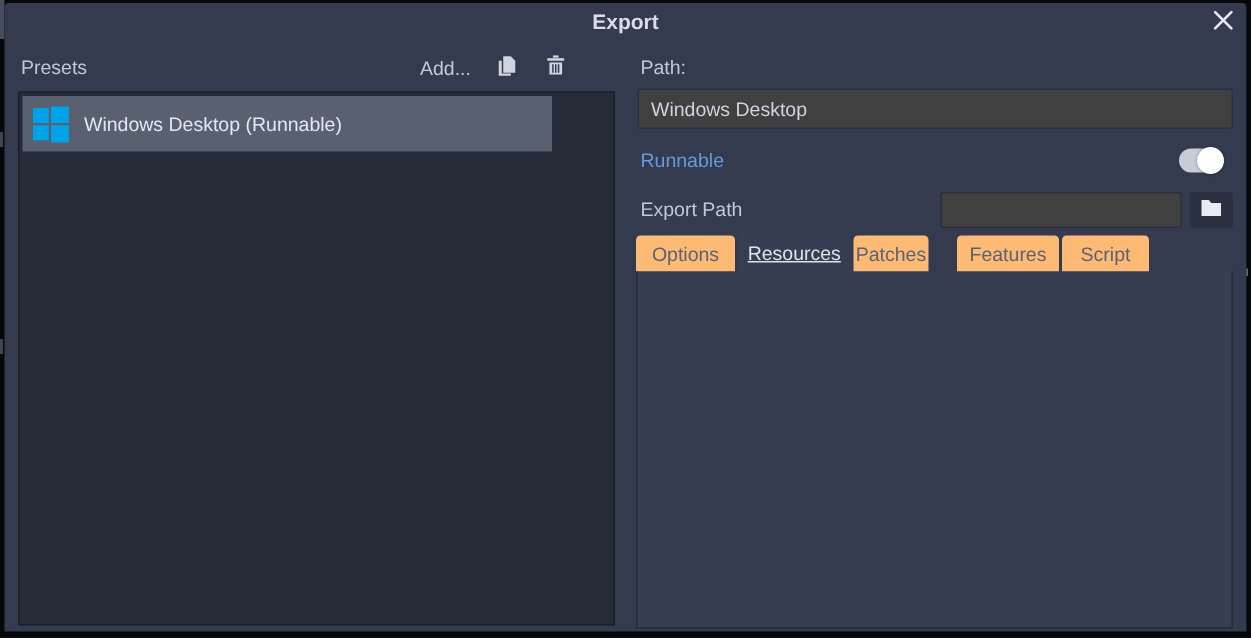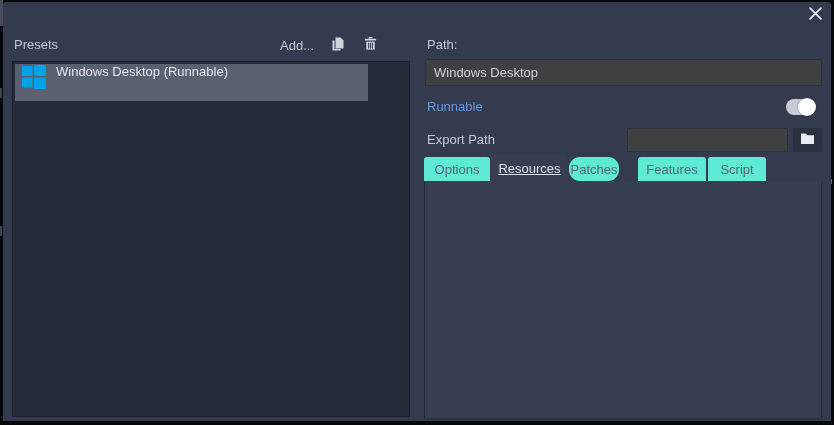--- a/index.html
+++ b/index.html
@@ -15,45 +15,45 @@
   
   #title{left:3px;top:6px;width:828px;text-align:center;font-weight:bold;font-size:14px;color:#d9dde5;}
   #close-btn{left:802px;top:4px;width:26px;height:22px;display:flex;align-items:center;justify-content:center;cursor:pointer;}
   
   #presets-label{left:14px;top:37px;color:#c3c8d4;}
   #presets-actions{left:280px;top:33px;width:130px;height:24px;display:flex;justify-content:flex-start;align-items:center;gap:15px;}
   #add-btn{color:#c3c8d4;cursor:pointer;}
   .icon-btn{display:flex;align-items:center;justify-content:center;width:18px;height:18px;cursor:pointer;}
   
   #preset-list{left:12px;top:61px;width:398px;height:356px;background:#262b38;border:1px solid #1a1f2b;box-sizing:border-box;}
-  #preset-row{position:absolute;left:2px;top:2px;width:353px;height:37px;background:#596070;display:flex;cursor:pointer;}
+  #preset-row{position:absolute;left:2px;top:2px;width:353px;height:37px;background:#596070;display:flex;align-items:center;cursor:pointer;}
   #preset-row .win-icon{margin-left:6px;width:26px;height:26px;flex:0 0 auto;}
   #preset-row .preset-text{margin-left:9px;color:#e4e7ee;}
   
   .field-label{color:#c3c8d4;}
   #name-label{left:427px;top:37px;}
   .text-input{
     background:#404040;border:1px solid #2a303f;border-radius:2px;box-sizing:border-box;
     color:#ced3dd;font-family:"Liberation Sans","DejaVu Sans",sans-serif;font-size:13px;
     padding:0 8px;outline:none;
   }
   #name-input{left:425px;top:59px;width:397px;height:27px;}
   #runnable-label{left:427px;top:99px;color:#639ae0;}
   #runnable-toggle{left:786px;top:99px;width:28px;height:16px;background:#c7ccd6;border-radius:8px;cursor:pointer;}
   #runnable-toggle .knob{position:absolute;right:-2px;top:-1px;width:18px;height:18px;border-radius:50%;background:#ffffff;box-shadow:0 0 2px rgba(0,0,0,.4);}
   #path-label{left:427px;top:132px;}
   #path-input{left:627px;top:128px;width:161px;height:24px;}
   #folder-btn{left:793px;top:128px;width:29px;height:24px;background:#2b3140;border-radius:2px;display:flex;align-items:center;justify-content:center;cursor:pointer;}
   
-  .tab{position:absolute;top:157px;height:24px;background:#5eead4;color:#5b6273;border-radius:3px 3px 0 0;
+  .tab{position:absolute;top:157px;height:24px;background:#fdba74;color:#5b6273;border-radius:3px 3px 0 0;
        display:flex;align-items:center;justify-content:center;cursor:pointer;box-sizing:border-box;}
   .tab.active{top:155px;height:27px;background:#373e51;color:#dfe2ea;z-index:2;}
   #tab-options{left:424px;width:66px;}
   #tab-resources{left:492px;width:75px;text-decoration:underline;}
-  #tab-patches{left:569px;width:50px;border-radius:11px;}
+  #tab-patches{left:569px;width:50px;}
   #tab-features{left:638px;width:68px;}
   #tab-script{left:708px;width:58px;}
   
   #tab-panel{left:424px;top:181px;width:398px;height:238px;background:#373e51;border:1px solid #262b3a;border-top:none;box-sizing:border-box;z-index:1;}
   #export-mode-label{left:433px;top:191px;}
   #mode-dropdown{left:429px;top:212px;width:388px;height:26px;background:#262b39;border:1px solid #303647;border-radius:2px;
     display:flex;align-items:center;box-sizing:border-box;cursor:pointer;}
   #mode-dropdown .dd-text{margin-left:9px;color:#ccd1db;}
   #mode-dropdown .dd-chevron{position:absolute;right:9px;top:8px;}
   .hint-line{color:#c3c8d4;}
@@ -73,20 +73,21 @@
 
 <div id="stage">
 
   <div class="abs edge-a" style="left:0;top:0;width:3px;height:26px;"></div>
   <div class="abs edge-b" style="left:0;top:88px;width:2px;height:10px;"></div>
   <div class="abs edge-b" style="left:0;top:226px;width:2px;height:10px;"></div>
   <div class="abs edge-c" style="left:830px;top:179px;width:2px;height:5px;"></div>
 
   <div class="abs" id="dialog"></div>
 
+  <div class="abs" id="title">Export</div>
   <div class="abs" id="close-btn">
     <span>
       <svg width="13" height="13" viewBox="0 0 12 12">
           <path d="M1 1l10 10M11 1L1 11" stroke="#e6e9ef" stroke-width="1.6" stroke-linecap="round"></path>
         </svg>
     </span>
   </div>
 
   <div class="abs" id="presets-label">Presets</div>
   <div class="abs" id="presets-actions">

